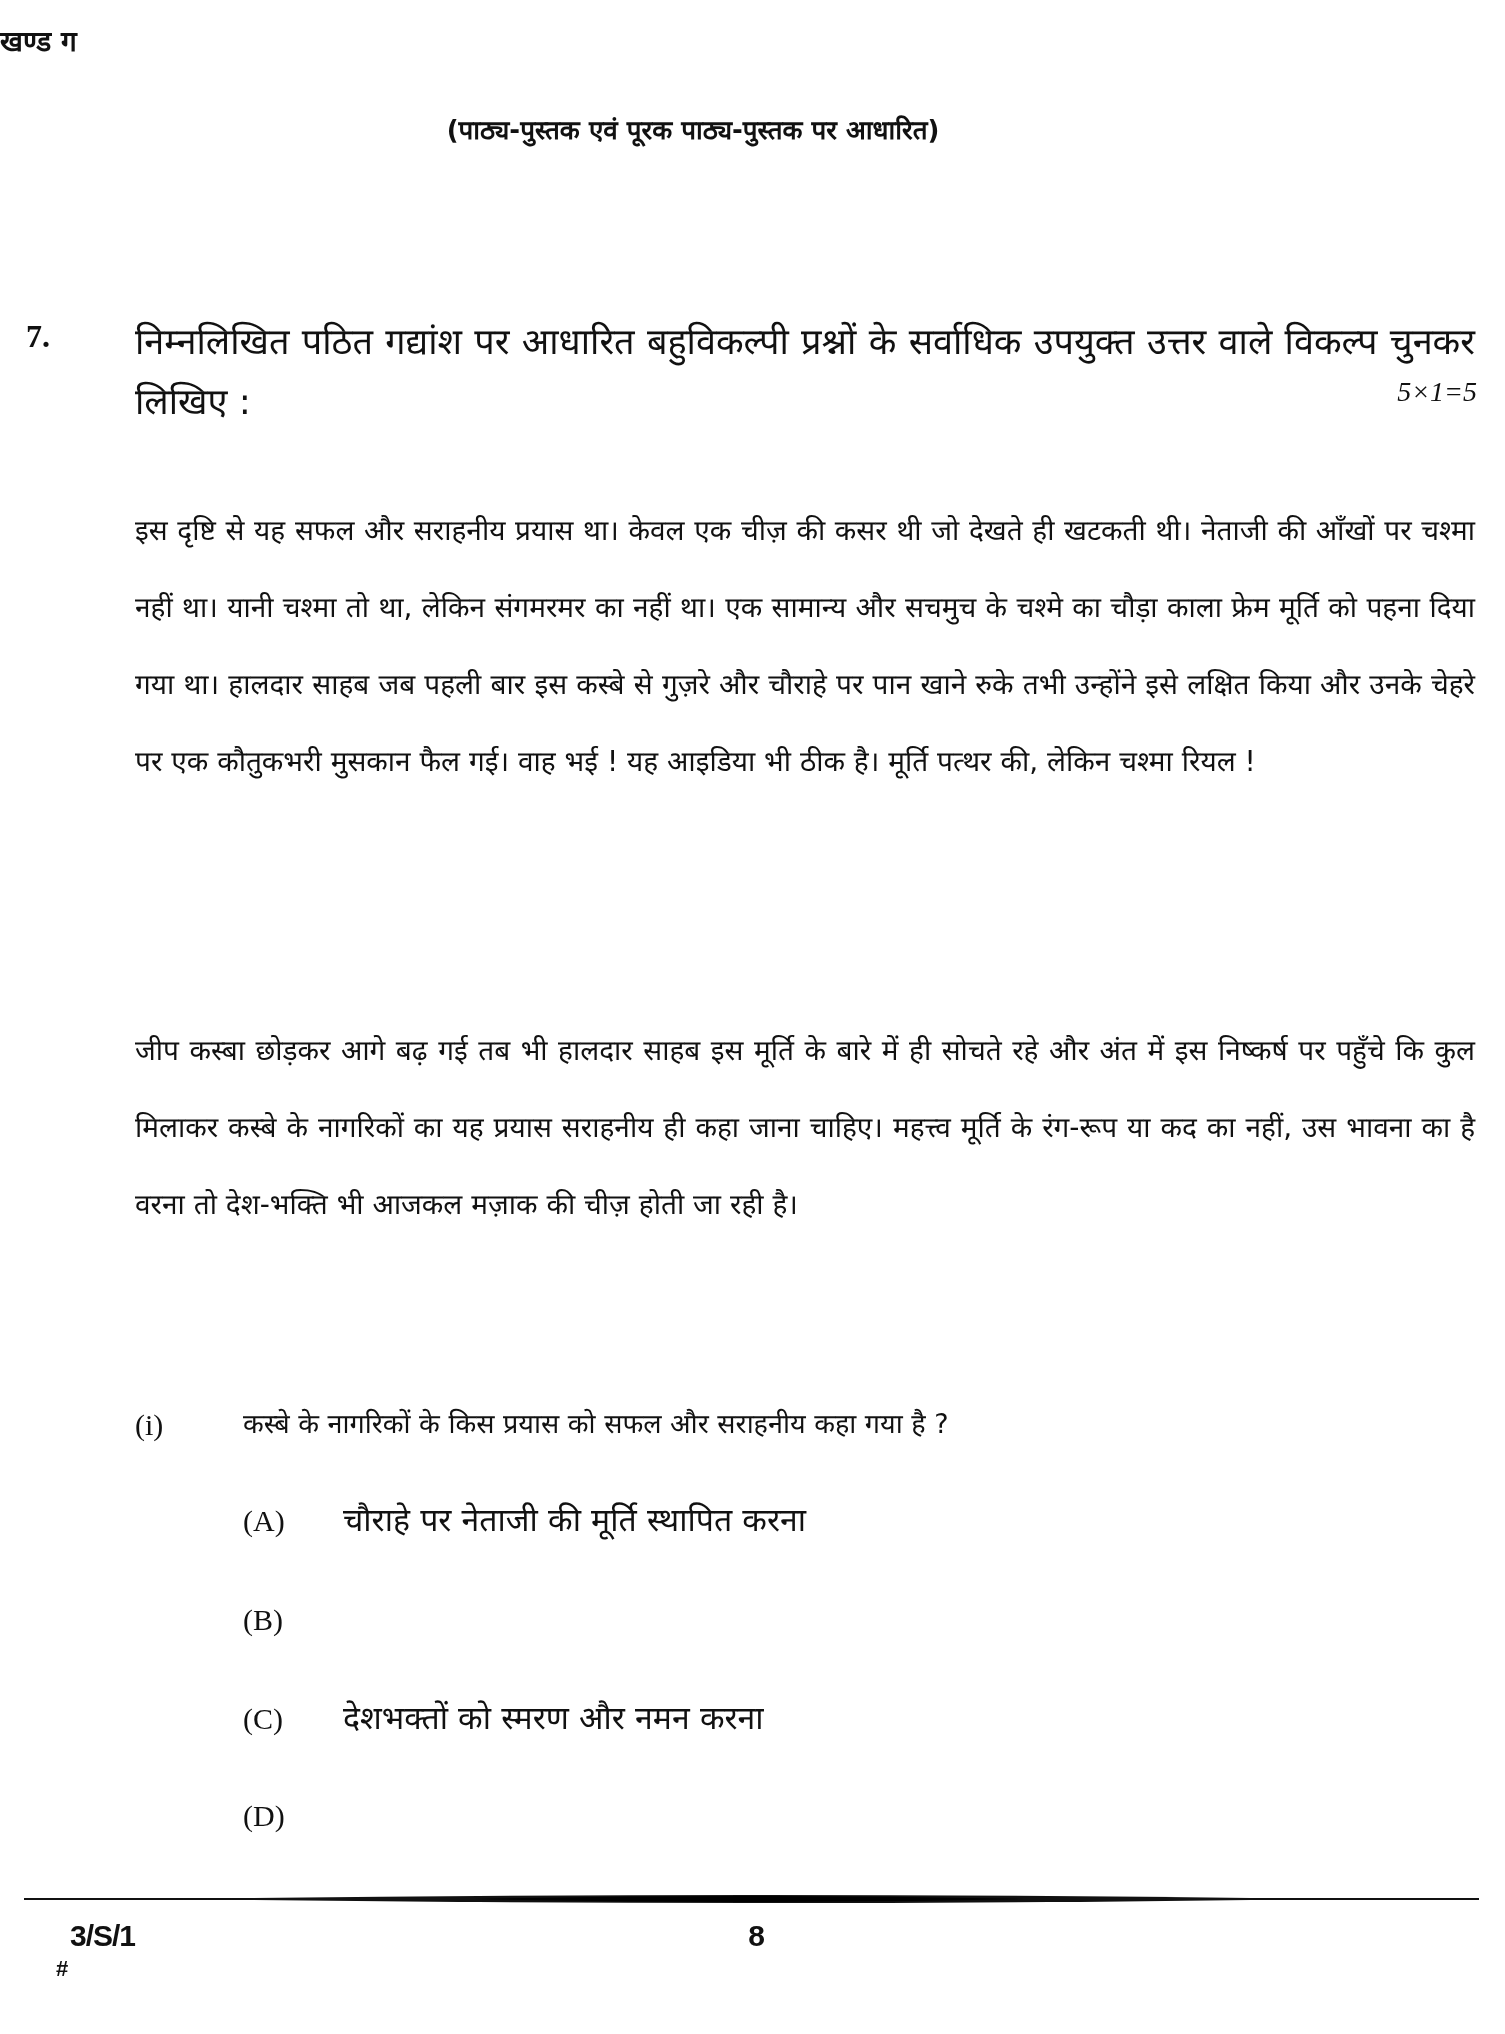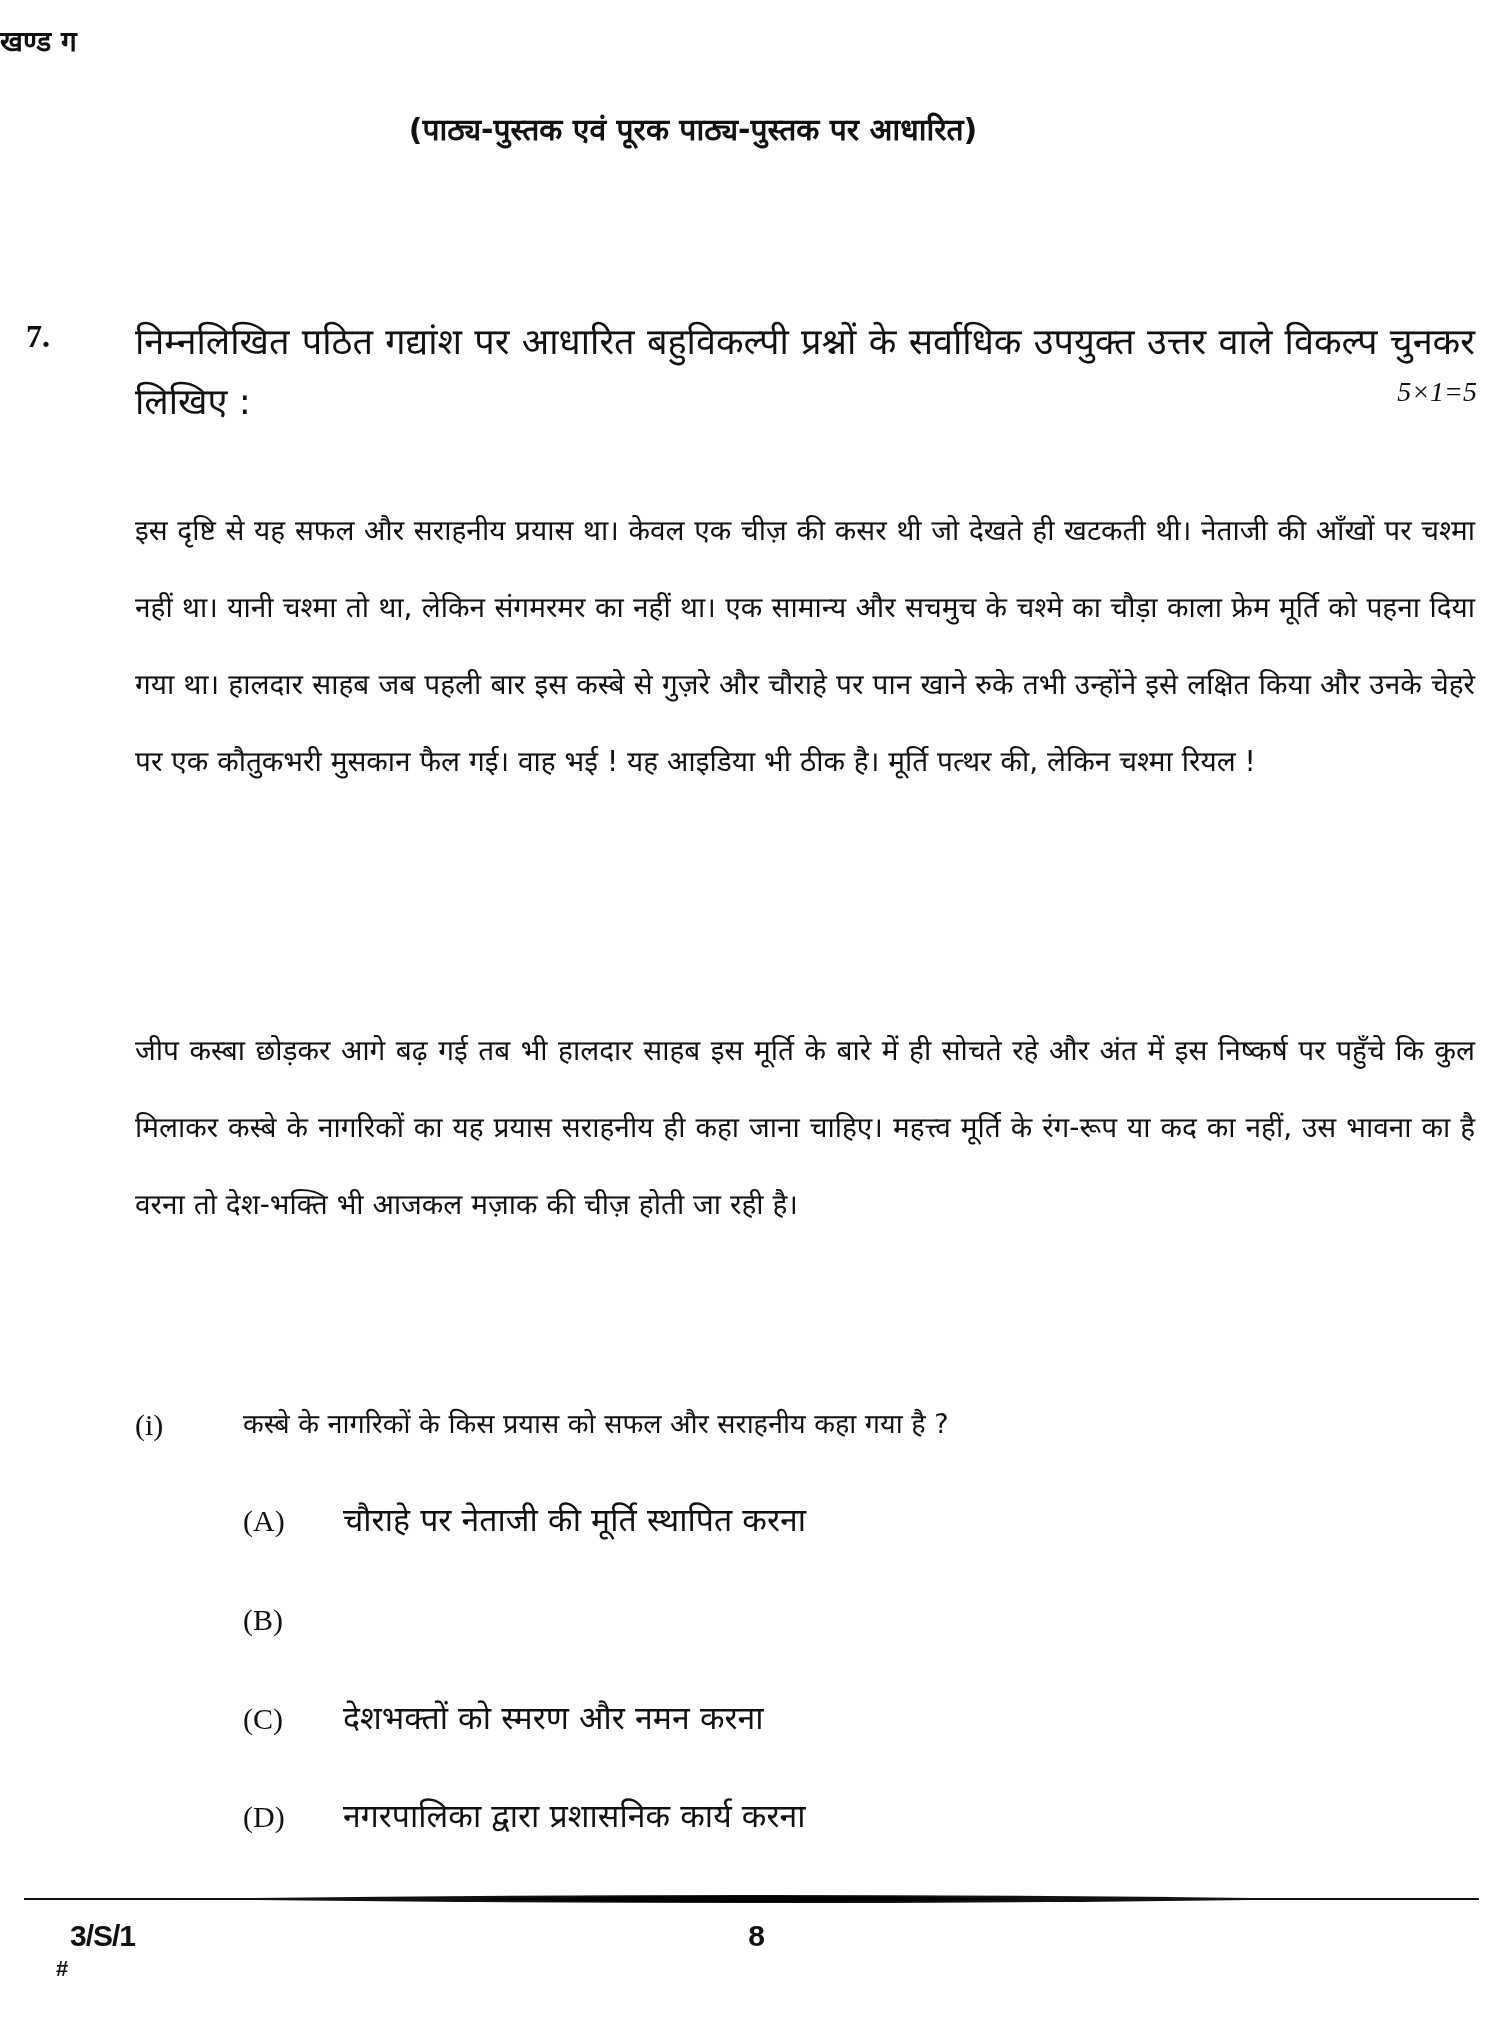--- a/index.html
+++ b/index.html
@@ -23,21 +23,21 @@
       font-family: "DejaVu Sans", sans-serif;
       font-weight: bold;
       font-size: 28px;
       line-height: 40px;
     }
     .section-subtitle {
       left: 0; width: 1386px; top: 108px;
       text-align: center;
       font-family: "DejaVu Sans", sans-serif;
       font-weight: bold;
-      font-size: 30px;
+      font-size: 26px;
       line-height: 44px;
     }
 
     .q-number {
       left: 26px; top: 316px;
       font-family: "Liberation Serif", serif;
       font-weight: bold;
       font-size: 32px;
       line-height: 40px;
     }
@@ -158,21 +158,20 @@
 </div>
 <div class="abs option opt-b">
   <span class="option-label">(B)</span>
 </div>
 <div class="abs option opt-c">
   <span class="option-label">(C)</span>
   <span class="option-text">देशभक्तों को स्मरण और नमन करना</span>
 </div>
 <div class="abs option opt-d">
   <span class="option-label">(D)</span>
-  <span class="option-text">नगरपालिका द्वारा प्रशासनिक कार्य करना</span>
 </div>
 
 <div class="abs footer-rule">
   <svg width="1455" height="12" viewBox="0 0 1455 12" preserveAspectRatio="none">
     <path d="M0 6 L1455 6" stroke="#111" stroke-width="2"></path>
     <path d="M150 6 Q727 -2 1300 6 Q727 14 150 6 Z" fill="#111"></path>
     <path d="M450 6 Q727 0 1000 6 Q727 12 450 6 Z" fill="#000"></path>
   </svg>
 </div>
 <div class="abs footer-code">3/S/1</div>

